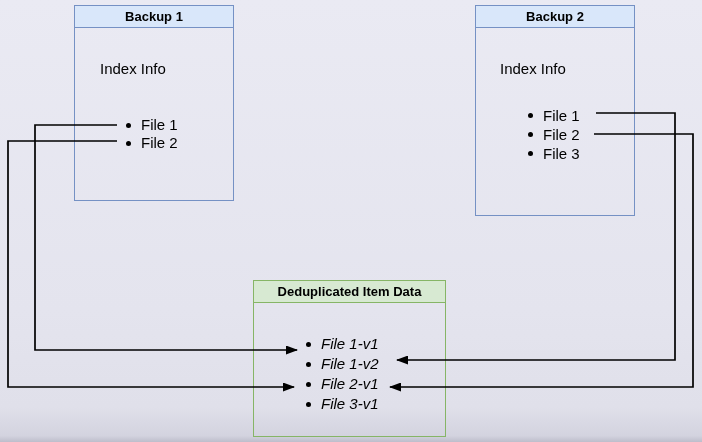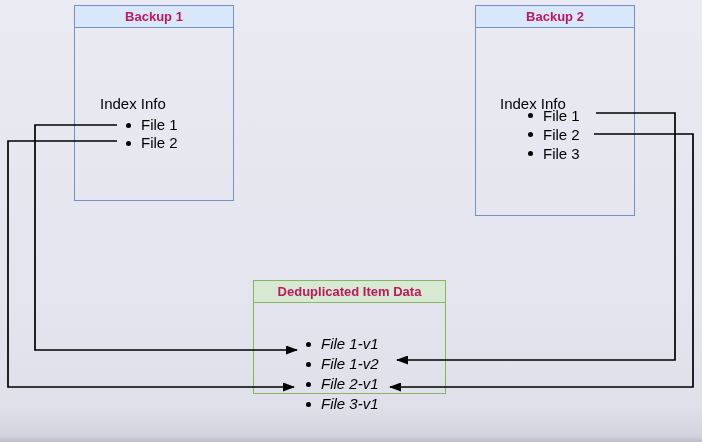--- a/index.html
+++ b/index.html
@@ -17,34 +17,33 @@
     position: absolute;
     border: 1.5px solid;
     box-sizing: border-box;
     background: transparent;
   }
   .node.blue  { border-color: #7591c4; }
   .node.green { border-color: #86b566; }
   .node-title {
     height: 21px; line-height: 21px;
     text-align: center;
-    font-size: 13px; font-weight: bold; color: #be185d;
+    font-size: 13px; font-weight: bold; color: #000000;
     border-bottom: 1.5px solid;
     box-sizing: content-box;
   }
   .blue  .node-title { background: #d9e7fa; border-color: #7591c4; }
   .green .node-title { background: #d7e9d2; border-color: #86b566; }
   #backup1 { left: 74px;  top: 5px;   width: 160px; height: 196px; }
   #backup2 { left: 475px; top: 5px;   width: 160px; height: 211px; }
-  #dedup   { left: 253px; top: 280px; width: 193px; height: 114px; }
+  #dedup   { left: 253px; top: 280px; width: 193px; height: 157px; }
   .index-label {
     position: absolute;
     font-size: 15px; color: #000;
     line-height: 18px;
-    margin-top: 35px;
   }
   #backup1 .index-label { left: 25px; top: 54px; }
   #backup2 .index-label { left: 24px; top: 54px; }
   ul.files {
     position: absolute;
     margin: 0; padding: 0; list-style: none;
     font-size: 15px; color: #000;
   }
   ul.files li { position: relative; padding-left: 16px; }
   ul.files li::before {

